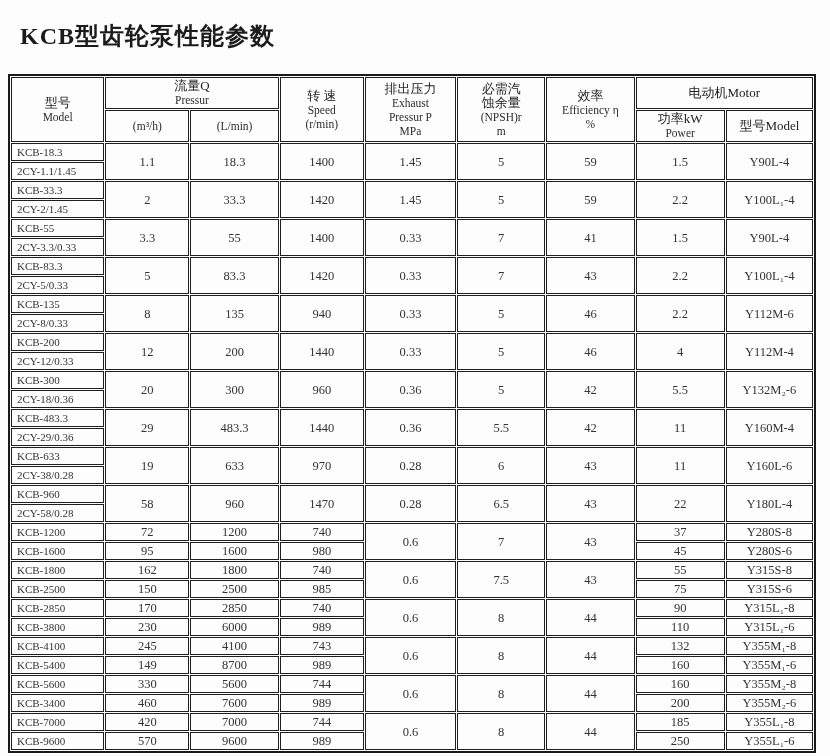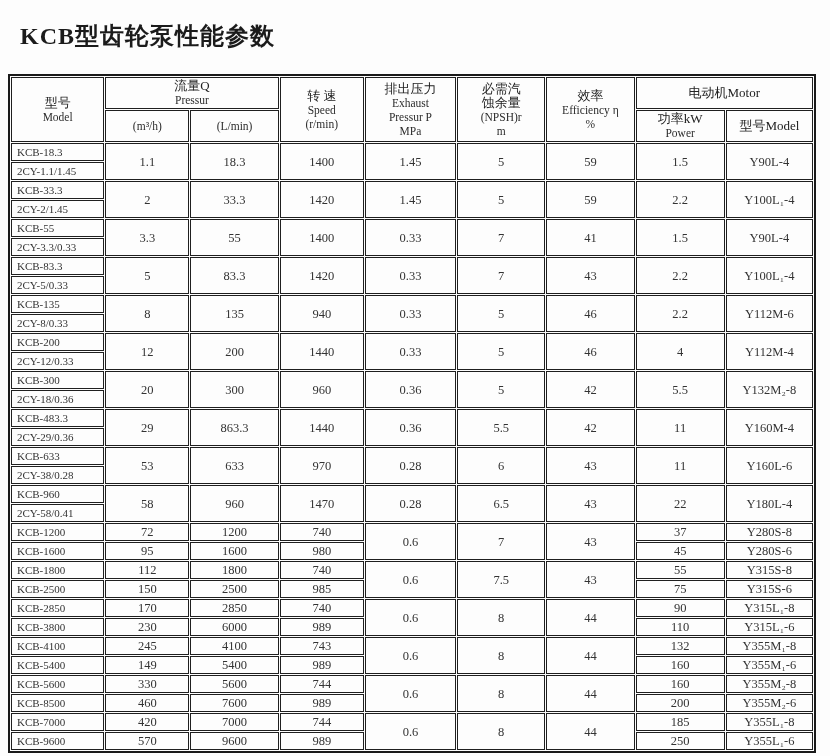--- a/index.html
+++ b/index.html
@@ -216,42 +216,42 @@
         </tr>
         <tr>
           <td class="model">KCB-300</td>
           <td rowspan="2">20</td>
           <td rowspan="2">300</td>
           <td rowspan="2">960</td>
           <td rowspan="2">0.36</td>
           <td rowspan="2">5</td>
           <td rowspan="2">42</td>
           <td rowspan="2">5.5</td>
-          <td rowspan="2">Y132M₂-8</td>
+          <td rowspan="2">Y132M₂-6</td>
         </tr>
         <tr>
           <td class="model">2CY-18/0.36</td>
         </tr>
         <tr>
           <td class="model">KCB-483.3</td>
           <td rowspan="2">29</td>
-          <td rowspan="2">863.3</td>
+          <td rowspan="2">483.3</td>
           <td rowspan="2">1440</td>
           <td rowspan="2">0.36</td>
           <td rowspan="2">5.5</td>
           <td rowspan="2">42</td>
           <td rowspan="2">11</td>
           <td rowspan="2">Y160M-4</td>
         </tr>
         <tr>
           <td class="model">2CY-29/0.36</td>
         </tr>
         <tr>
           <td class="model">KCB-633</td>
-          <td rowspan="2">53</td>
+          <td rowspan="2">19</td>
           <td rowspan="2">633</td>
           <td rowspan="2">970</td>
           <td rowspan="2">0.28</td>
           <td rowspan="2">6</td>
           <td rowspan="2">43</td>
           <td rowspan="2">11</td>
           <td rowspan="2">Y160L-6</td>
         </tr>
         <tr>
           <td class="model">2CY-38/0.28</td>
@@ -261,21 +261,21 @@
           <td rowspan="2">58</td>
           <td rowspan="2">960</td>
           <td rowspan="2">1470</td>
           <td rowspan="2">0.28</td>
           <td rowspan="2">6.5</td>
           <td rowspan="2">43</td>
           <td rowspan="2">22</td>
           <td rowspan="2">Y180L-4</td>
         </tr>
         <tr>
-          <td class="model">2CY-58/0.41</td>
+          <td class="model">2CY-58/0.28</td>
         </tr>
         <tr>
           <td class="model">KCB-1200</td>
           <td>72</td>
           <td>1200</td>
           <td>740</td>
           <td rowspan="2">0.6</td>
           <td rowspan="2">7</td>
           <td rowspan="2">43</td>
           <td>37</td>
@@ -284,21 +284,21 @@
         <tr>
           <td class="model">KCB-1600</td>
           <td>95</td>
           <td>1600</td>
           <td>980</td>
           <td>45</td>
           <td>Y280S-6</td>
         </tr>
         <tr>
           <td class="model">KCB-1800</td>
-          <td>112</td>
+          <td>162</td>
           <td>1800</td>
           <td>740</td>
           <td rowspan="2">0.6</td>
           <td rowspan="2">7.5</td>
           <td rowspan="2">43</td>
           <td>55</td>
           <td>Y315S-8</td>
         </tr>
         <tr>
           <td class="model">KCB-2500</td>
@@ -334,38 +334,38 @@
           <td>743</td>
           <td rowspan="2">0.6</td>
           <td rowspan="2">8</td>
           <td rowspan="2">44</td>
           <td>132</td>
           <td>Y355M₁-8</td>
         </tr>
         <tr>
           <td class="model">KCB-5400</td>
           <td>149</td>
-          <td>5400</td>
+          <td>8700</td>
           <td>989</td>
           <td>160</td>
           <td>Y355M₁-6</td>
         </tr>
         <tr>
           <td class="model">KCB-5600</td>
           <td>330</td>
           <td>5600</td>
           <td>744</td>
           <td rowspan="2">0.6</td>
           <td rowspan="2">8</td>
           <td rowspan="2">44</td>
           <td>160</td>
           <td>Y355M₂-8</td>
         </tr>
         <tr>
-          <td class="model">KCB-8500</td>
+          <td class="model">KCB-3400</td>
           <td>460</td>
           <td>7600</td>
           <td>989</td>
           <td>200</td>
           <td>Y355M₂-6</td>
         </tr>
         <tr>
           <td class="model">KCB-7000</td>
           <td>420</td>
           <td>7000</td>

